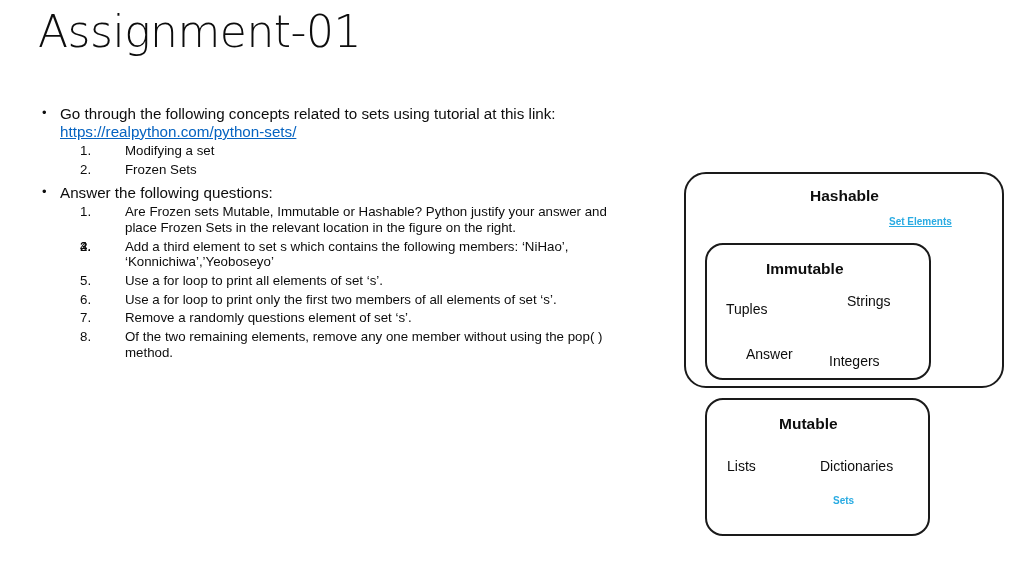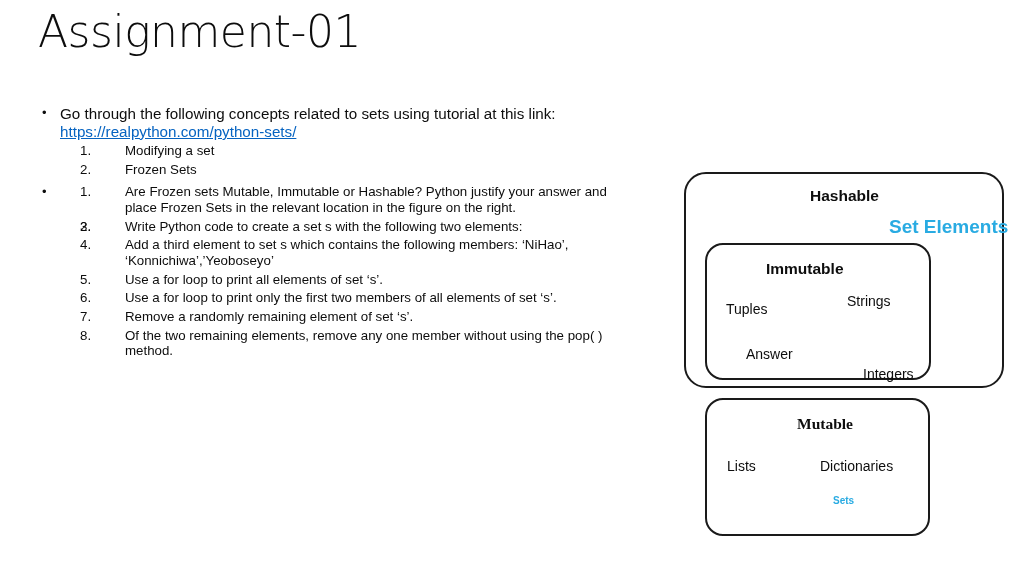--- a/index.html
+++ b/index.html
@@ -143,31 +143,31 @@
     color: #0d0d0d;
     white-space: nowrap;
   }
   .accent {
     color: #29abe2;
     font-weight: bold;
   }
 
   
   #lbl-hashable   { left: 130px; top: 21px; }
-  #lbl-setelements{ left: 209px; top: 50px; font-size: 19px; }
+  #lbl-setelements{ left: 209px; top: 50px; font-size: 10px; text-decoration: underline; }
 
   
   #lbl-immutable  { left: 86px;  top: 94px; }
   #lbl-tuples     { left: 46px;  top: 135px; }
   #lbl-strings    { left: 167px; top: 127px; text-align: right; }
   #lbl-floats     { left: 66px;  top: 180px; }
-  #lbl-integers   { left: 149px; top: 200px; margin-left: 34px; }
-
-  
-  #lbl-mutable    { left: 117px;  top: 249px; font-family: Liberation Serif, serif; }
+  #lbl-integers   { left: 149px; top: 187px; }
+
+  
+  #lbl-mutable    { left: 99px;  top: 249px; }
   #lbl-lists      { left: 47px;  top: 292px; }
   #lbl-dicts      { left: 140px; top: 292px; }
   #lbl-sets       { left: 153px; top: 329px; font-size: 10px; }
 </style>
 </head>
 <body>
 
 <div id="slide">
 
   <div id="slide-title">Assignment-01</div>
@@ -183,57 +183,56 @@
         <span class="num">1.</span>
         <span>Modifying a set</span>
       </div>
       <div class="numrow">
         <span class="num">2.</span>
         <span>Frozen Sets</span>
       </div>
     </div>
 
     <div class="lvl1" id="bullet-2">
-      <span class="dot">•</span>
+      <span class="dot">•</span><span>Answer the following questions:</span>
     </div>
 
     <div class="numlist">
 
       <div class="numrow">
         <span class="num">1.</span>
         <span>Are Frozen sets Mutable, Immutable or Hashable? Python justify your answer and place Frozen Sets in the relevant location in the figure on the right.</span>
       </div>
 
       <div class="numrow">
         <span class="num">2.</span>
       </div>
 
       <div class="numrow">
         <span class="num">3.</span>
-        <span>Write Python code to create a set s with the following two elements:</span>
       </div>
 
       <div class="numrow" style="margin-top:2px;">
         <span class="num">4.</span>
         <span>Add a third element to set s which contains the following members: ‘NiHao’, ‘Konnichiwa’,’Yeoboseyo’</span>
       </div>
 
       <div class="numrow">
         <span class="num">5.</span>
         <span>Use a for loop to print all elements of set ‘s’.</span>
       </div>
 
       <div class="numrow">
         <span class="num">6.</span>
         <span>Use a for loop to print only the first two members of all elements of set ‘s’.</span>
       </div>
 
       <div class="numrow">
         <span class="num">7.</span>
-        <span>Remove a randomly remaining element of set ‘s’.</span>
+        <span>Remove a randomly questions element of set ‘s’.</span>
       </div>
 
       <div class="numrow">
         <span class="num">8.</span>
         <span>Of the two remaining elements, remove any one member without using the pop( ) method.</span>
       </div>
 
     </div>
   </div>
 

